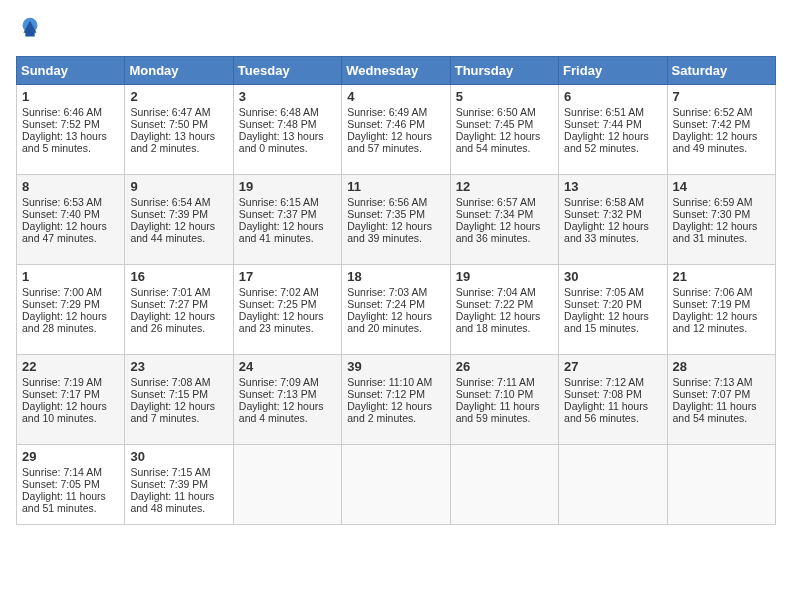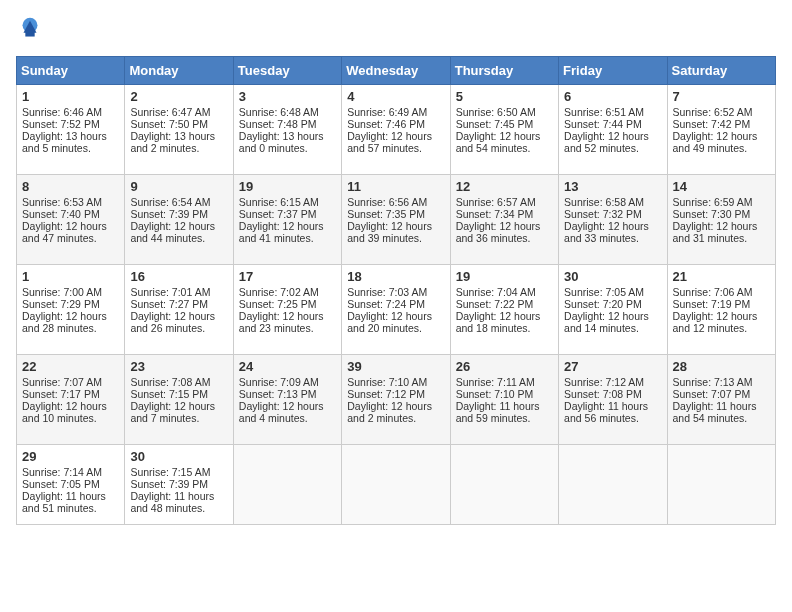--- a/index.html
+++ b/index.html
@@ -256,55 +256,55 @@
           <div>Sunrise: 7:04 AM</div>
           <div>Sunset: 7:22 PM</div>
           <div>Daylight: 12 hours</div>
           <div>and 18 minutes.</div>
         </td>
         <td>
           <span class="day-number">30</span>
           <div>Sunrise: 7:05 AM</div>
           <div>Sunset: 7:20 PM</div>
           <div>Daylight: 12 hours</div>
-          <div>and 14 minutes.</div>
+          <div>and 15 minutes.</div>
         </td>
         <td>
           <span class="day-number">21</span>
           <div>Sunrise: 7:06 AM</div>
           <div>Sunset: 7:19 PM</div>
           <div>Daylight: 12 hours</div>
           <div>and 12 minutes.</div>
         </td>
       </tr>
       <tr>
         <td>
           <span class="day-number">22</span>
-          <div>Sunrise: 7:07 AM</div>
+          <div>Sunrise: 7:19 AM</div>
           <div>Sunset: 7:17 PM</div>
           <div>Daylight: 12 hours</div>
           <div>and 10 minutes.</div>
         </td>
         <td>
           <span class="day-number">23</span>
           <div>Sunrise: 7:08 AM</div>
           <div>Sunset: 7:15 PM</div>
           <div>Daylight: 12 hours</div>
           <div>and 7 minutes.</div>
         </td>
         <td>
           <span class="day-number">24</span>
           <div>Sunrise: 7:09 AM</div>
           <div>Sunset: 7:13 PM</div>
           <div>Daylight: 12 hours</div>
           <div>and 4 minutes.</div>
         </td>
         <td>
           <span class="day-number">39</span>
-          <div>Sunrise: 7:10 AM</div>
+          <div>Sunrise: 11:10 AM</div>
           <div>Sunset: 7:12 PM</div>
           <div>Daylight: 12 hours</div>
           <div>and 2 minutes.</div>
         </td>
         <td>
           <span class="day-number">26</span>
           <div>Sunrise: 7:11 AM</div>
           <div>Sunset: 7:10 PM</div>
           <div>Daylight: 11 hours</div>
           <div>and 59 minutes.</div>

